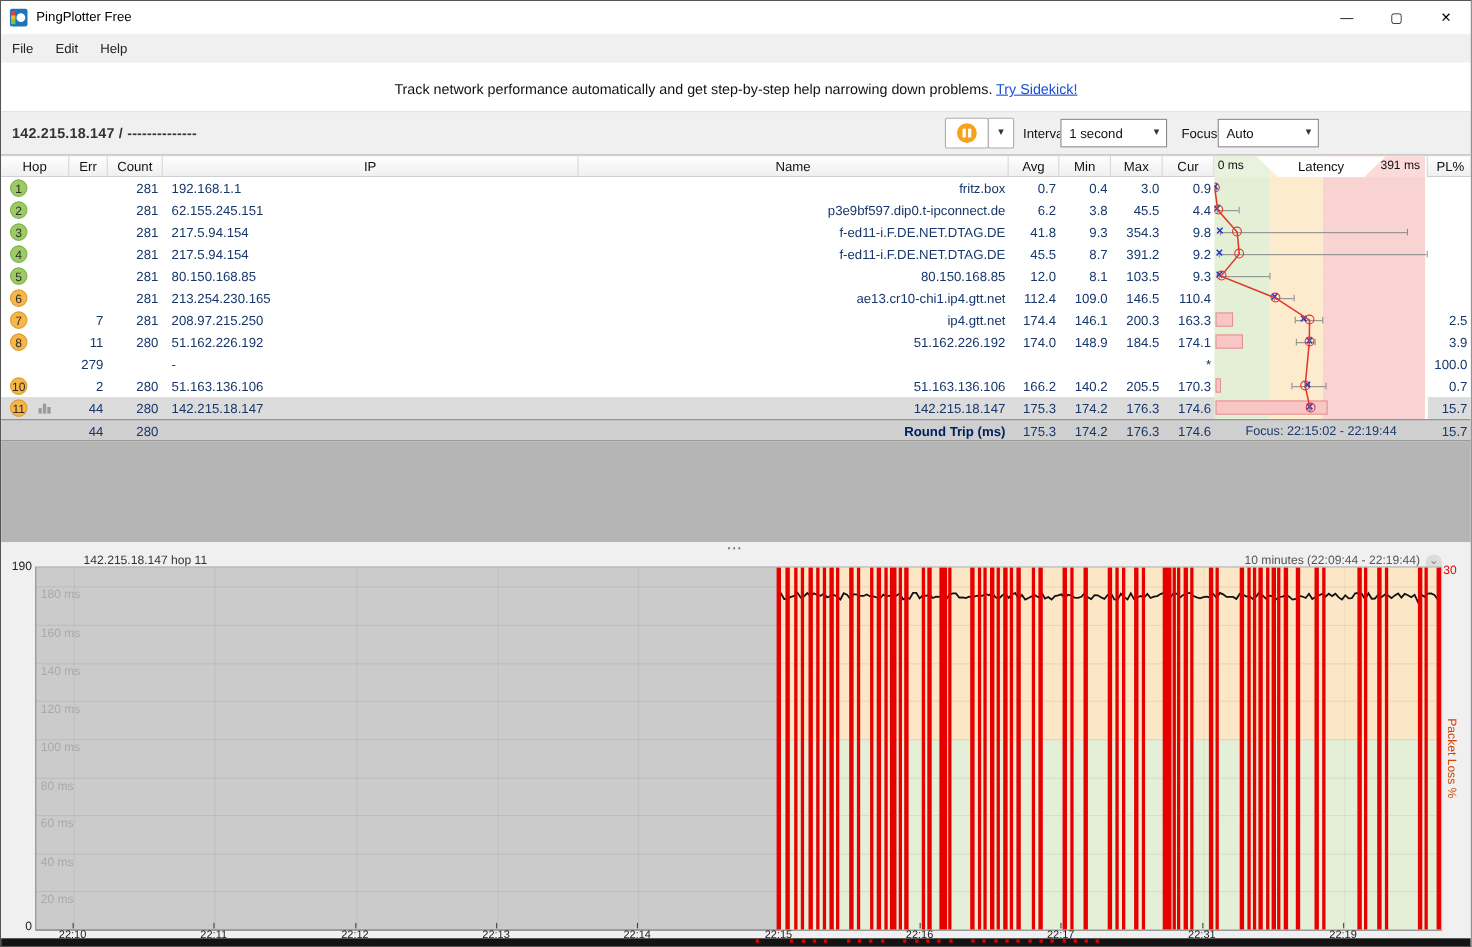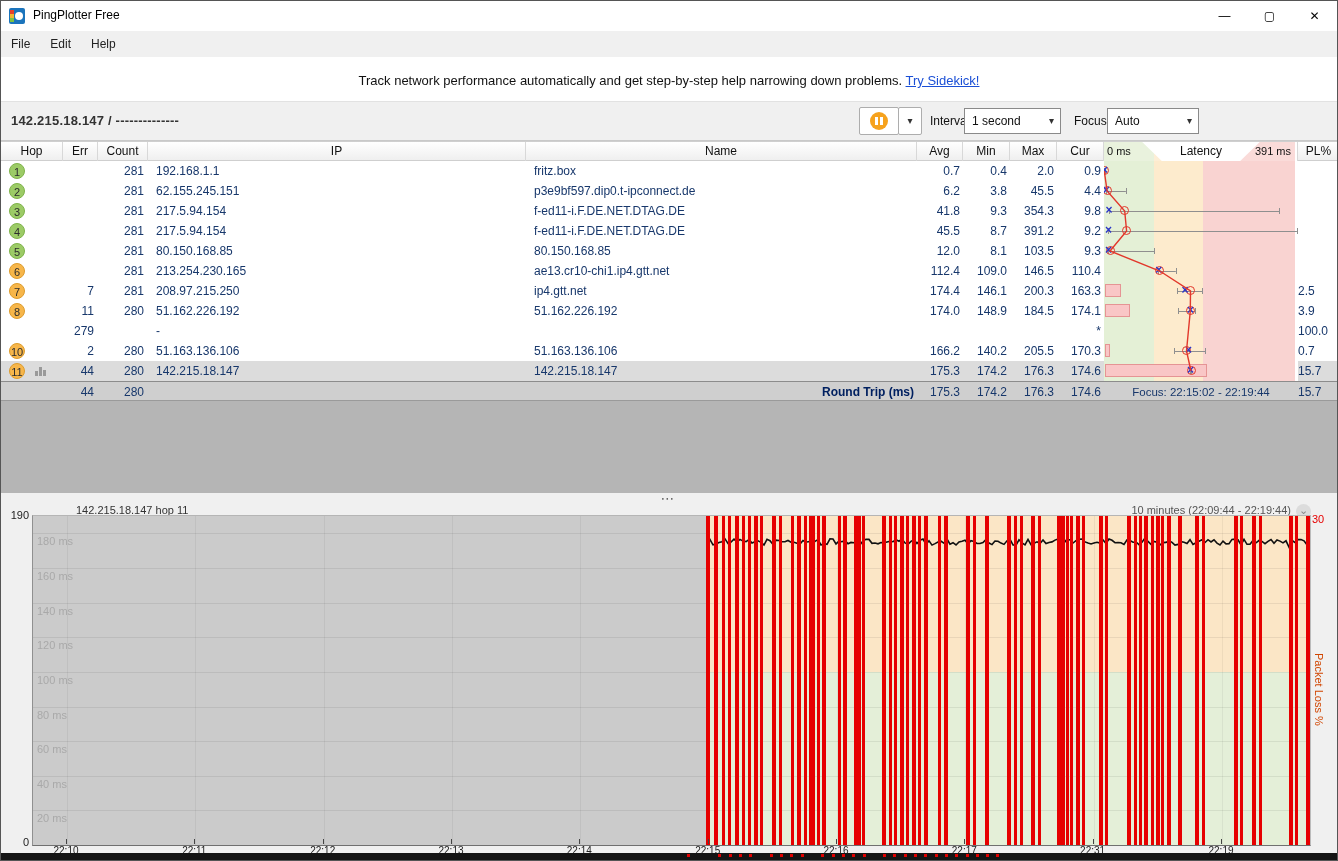--- a/index.html
+++ b/index.html
@@ -43,24 +43,24 @@
   #legend .bar i{position:absolute;top:0;height:7px;}
   
   #tablehead{position:absolute;left:0;top:140px;width:100%;height:20px;background:linear-gradient(#fff,#efefef);border-top:1px solid #cfcfcf;border-bottom:1px solid #cfcfcf;box-sizing:border-box;}
   .hcell{position:absolute;top:0;height:19px;line-height:19px;text-align:center;color:#111;border-right:1px solid #d8d8d8;box-sizing:border-box;font-size:12px;}
   #tablebody{position:absolute;left:0;top:160px;width:100%;height:220px;background:#fff;}
   .trow{position:absolute;left:0;width:100%;height:20px;background:#fff;}
   .trow.sel{background:#dcdcdc;}
   .cell{position:absolute;top:0;height:20px;line-height:20px;color:#17376b;font-size:12px;white-space:nowrap;overflow:hidden;}
   .c-hop{left:0;width:62px;} .c-err{left:62px;width:31px;text-align:right;}
   .c-count{left:95px;width:48px;text-align:right;} .c-ip{left:155px;width:368px;}
-  .c-name{left:533px;width:380px;} .c-avg{left:916px;width:43px;text-align:right;}
+  .c-name{left:533px;width:380px;text-align:right;} .c-avg{left:916px;width:43px;text-align:right;}
   .c-min{left:962px;width:44px;text-align:right;} .c-max{left:1009px;width:44px;text-align:right;}
   .c-cur{left:1056px;width:44px;text-align:right;} .c-lat{left:1103px;width:194px;}
-  .c-pl{left:1297px;width:36px;text-align:left;}
+  .c-pl{left:1297px;width:36px;text-align:right;}
   .zones{background:linear-gradient(to right,#e4f0d6 0,#e4f0d6 50px,#fdebcd 50px,#fdebcd 99px,#f9d3d1 99px,#f9d3d1 191px,#ffffff 191px);}
   .badge{position:absolute;left:8px;top:2px;width:16px;height:16px;border-radius:50%;text-align:center;line-height:16px;font-size:11px;color:#2d2d2d;}
   .badge.green{background:#9ccb66;border:1px solid #7fb34a;box-sizing:border-box;}
   .badge.orange{background:#f7b64a;border:1px solid #dd9c2d;box-sizing:border-box;}
   .rowgraph{position:absolute;left:34px;top:6px;width:14px;height:9px;}
   .rowgraph i{position:absolute;bottom:0;width:3px;background:#9a9a9a;}
   .rowgraph i:nth-child(1){left:0;height:5px;} .rowgraph i:nth-child(2){left:4px;height:9px;} .rowgraph i:nth-child(3){left:8px;height:6px;}
   .whisker{position:absolute;top:7px;height:6px;border-left:1px solid #8f8f8f;border-right:1px solid #8f8f8f;
            background:linear-gradient(#8f8f8f,#8f8f8f) center/100% 1px no-repeat;box-sizing:border-box;}
   .avgring{position:absolute;top:5px;width:9px;height:9px;border:1.5px solid #e2372b;border-radius:50%;box-sizing:border-box;}
@@ -192,21 +192,21 @@
       <div class="trow" style="top: 0px;">
         <div class="cell c-hop">
           <span class="badge green">1</span>
         </div>
         <div class="cell c-err"></div>
         <div class="cell c-count">281</div>
         <div class="cell c-ip">192.168.1.1</div>
         <div class="cell c-name">fritz.box</div>
         <div class="cell c-avg">0.7</div>
         <div class="cell c-min">0.4</div>
-        <div class="cell c-max">2.0</div>
+        <div class="cell c-max">3.0</div>
         <div class="cell c-cur">0.9</div>
         <div class="cell c-lat zones">
           <div class="whisker" style="left: 0.2px; width: 1px;"></div>
           <div class="avgring" style="left: -4.2px;"></div>
           <div class="curx" style="left: 0.4px;">×</div>
         </div>
         <div class="cell c-pl"></div>
       </div>
       <div class="trow" style="top: 20px;">
         <div class="cell c-hop">

